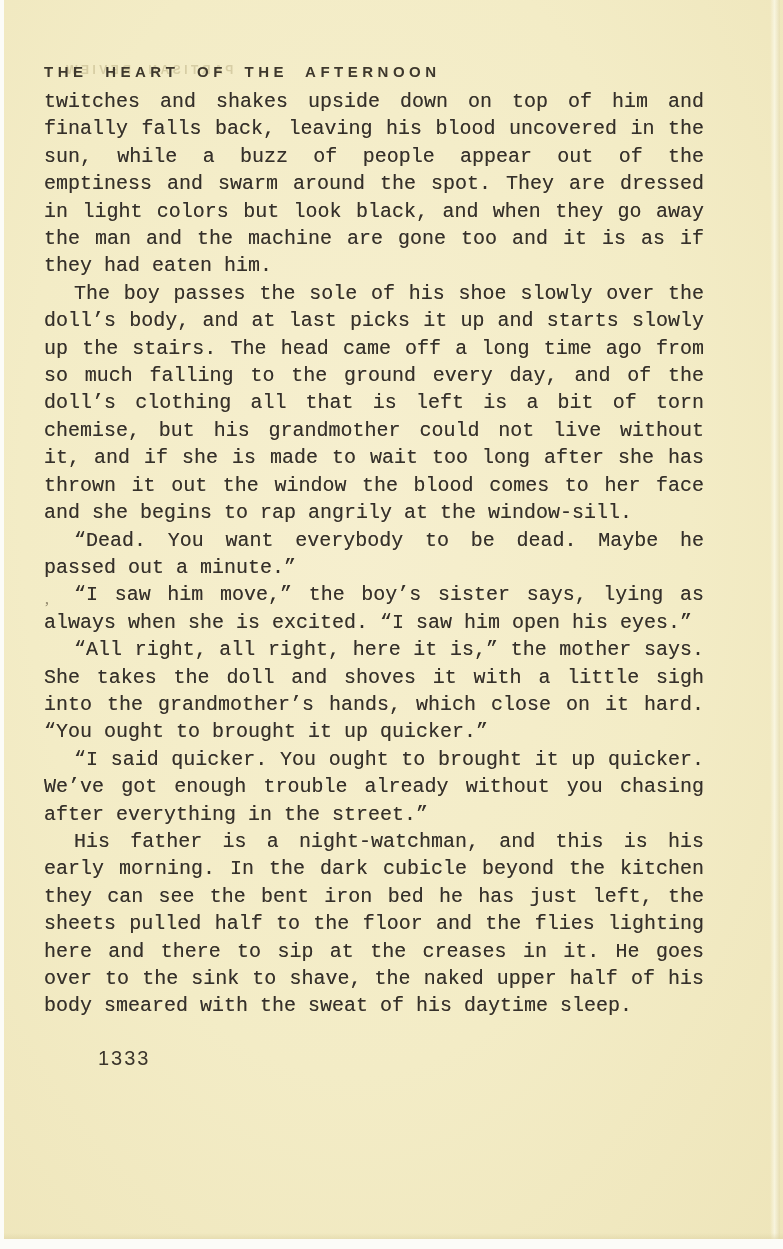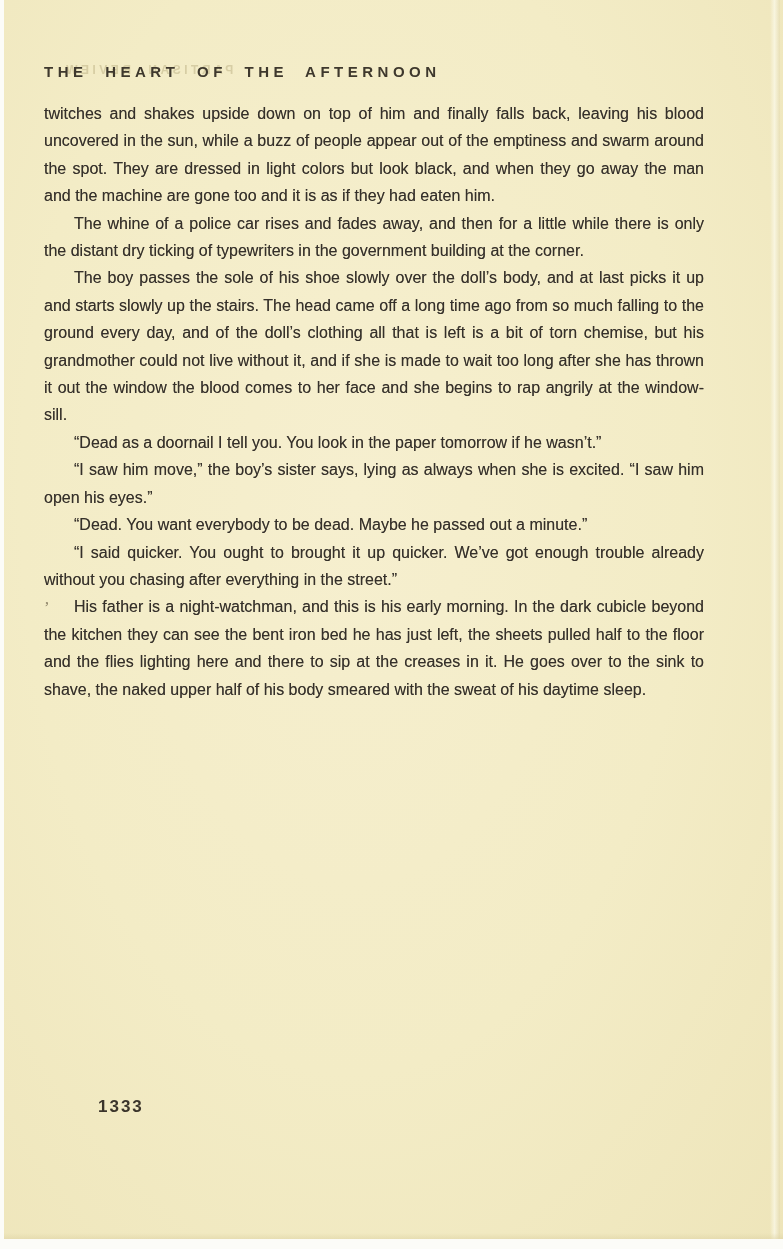--- a/index.html
+++ b/index.html
@@ -49,61 +49,59 @@
     font-weight: bold;
     font-size: 15px;
     letter-spacing: 4.5px;
     word-spacing: 9px;
     color: #3e382d;
     white-space: nowrap;
   }
   .body-text {
     position: absolute;
     left: 40px; top: 88px; width: 660px;
-    font-family: Liberation Sans, sans-serif;
-    font-size: 16px;
+    font-family: Liberation Mono, monospace;
+    font-size: 20px;
     line-height: 27.4px;
     color: #35302a;
     text-align: justify;
     text-shadow: 0 0 0.5px rgba(53,48,42,0.55);
-    margin-top: 12px;
   }
   .body-text p { margin: 0; padding: 0; }
   .body-text p.indent { text-indent: 30px; }
   .artifact-mark {
     position: absolute;
     left: 40px; top: 598px;
     font-family: "Liberation Serif", serif;
     font-size: 17px;
     color: rgba(95,85,62,0.65);
   }
   .folio {
     position: absolute;
-    left: 94px; top: 1097px;
+    left: 94px; top: 1047px;
     font-family: "Liberation Sans", sans-serif;
-    font-weight: bold;
-    font-size: 17px;
+    font-weight: normal;
+    font-size: 20px;
     letter-spacing: 2px;
     color: #3b352b;
   }
 </style>
 </head>
 <body>
 
 <div class="page">
   <div class="ghost">PARTISAN REVIEW</div>
   <header class="running-head">THE HEART OF THE AFTERNOON</header>
 
   <main class="body-text">
     <p>twitches and shakes upside down on top of him and finally falls back, leaving his blood uncovered in the sun, while a buzz of people appear out of the emptiness and swarm around the spot. They are dressed in light colors but look black, and when they go away the man and the machine are gone too and it is as if they had eaten him.</p>
-    <p class="indent">The whine of a police car rises and fades away, and then for a little while there is only the distant dry ticking of typewriters in the government building at the corner.</p>
     <p class="indent">The boy passes the sole of his shoe slowly over the doll’s body, and at last picks it up and starts slowly up the stairs. The head came off a long time ago from so much falling to the ground every day, and of the doll’s clothing all that is left is a bit of torn chemise, but his grandmother could not live without it, and if she is made to wait too long after she has thrown it out the window the blood comes to her face and she begins to rap angrily at the window-sill.</p>
-    <p class="indent">“Dead as a doornail I tell you. You look in the paper tomorrow if he wasn’t.”</p>
+    <p class="indent">“Dead. You want everybody to be dead. Maybe he passed out a minute.”</p>
     <p class="indent">“I saw him move,” the boy’s sister says, lying as always when she is excited. “I saw him open his eyes.”</p>
-    <p class="indent">“Dead. You want everybody to be dead. Maybe he passed out a minute.”</p>
+    <p class="indent">“All right, all right, here it is,” the mother says. She takes the doll and shoves it with a little sigh into the grandmother’s hands, which close on it hard. “You ought to brought it up quicker.”</p>
     <p class="indent">“I said quicker. You ought to brought it up quicker. We’ve got enough trouble already without you chasing after everything in the street.”</p>
     <p class="indent">His father is a night-watchman, and this is his early morning. In the dark cubicle beyond the kitchen they can see the bent iron bed he has just left, the sheets pulled half to the floor and the flies lighting here and there to sip at the creases in it. He goes over to the sink to shave, the naked upper half of his body smeared with the sweat of his daytime sleep.</p>
   </main>
 
   <div class="artifact-mark">’</div>
   <div class="folio">1333</div>
 
   <div class="page-right-edge"></div>
   <div class="page-bottom-edge"></div>
 </div>

